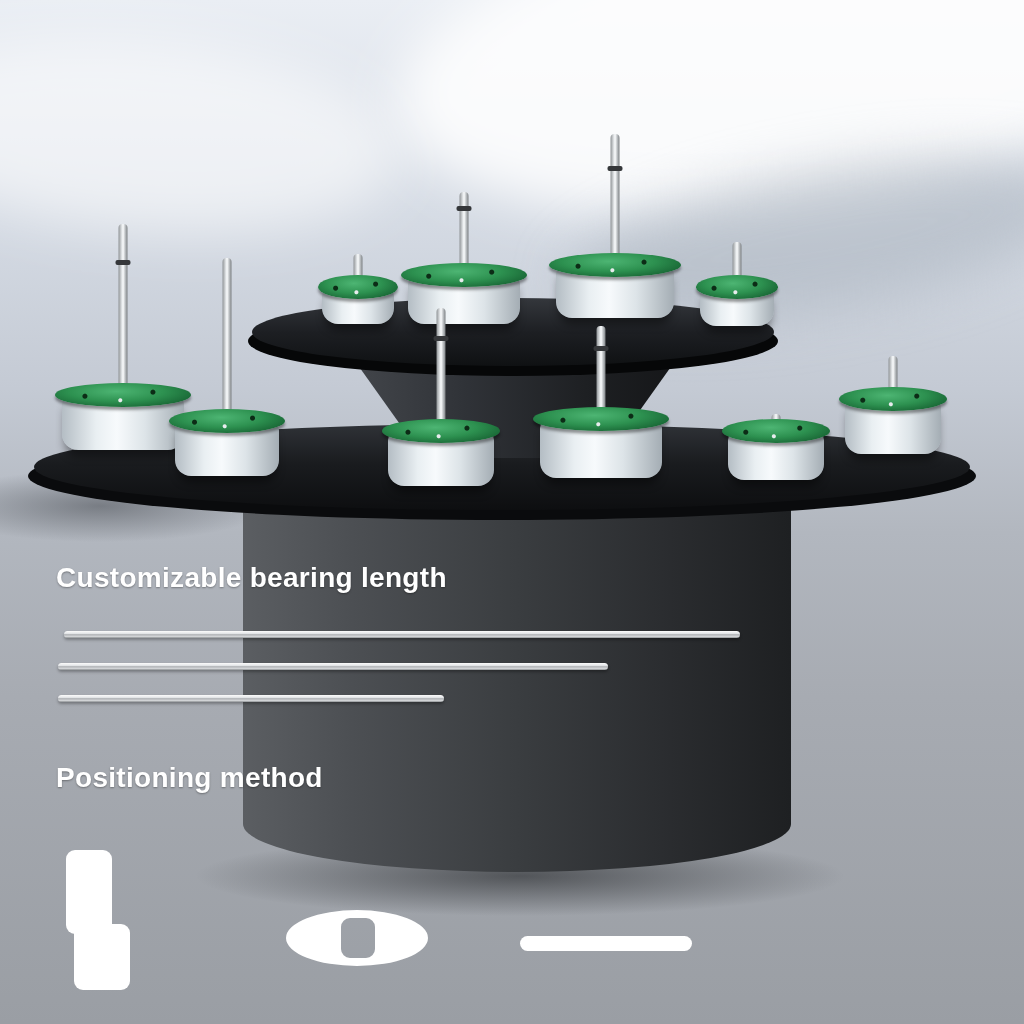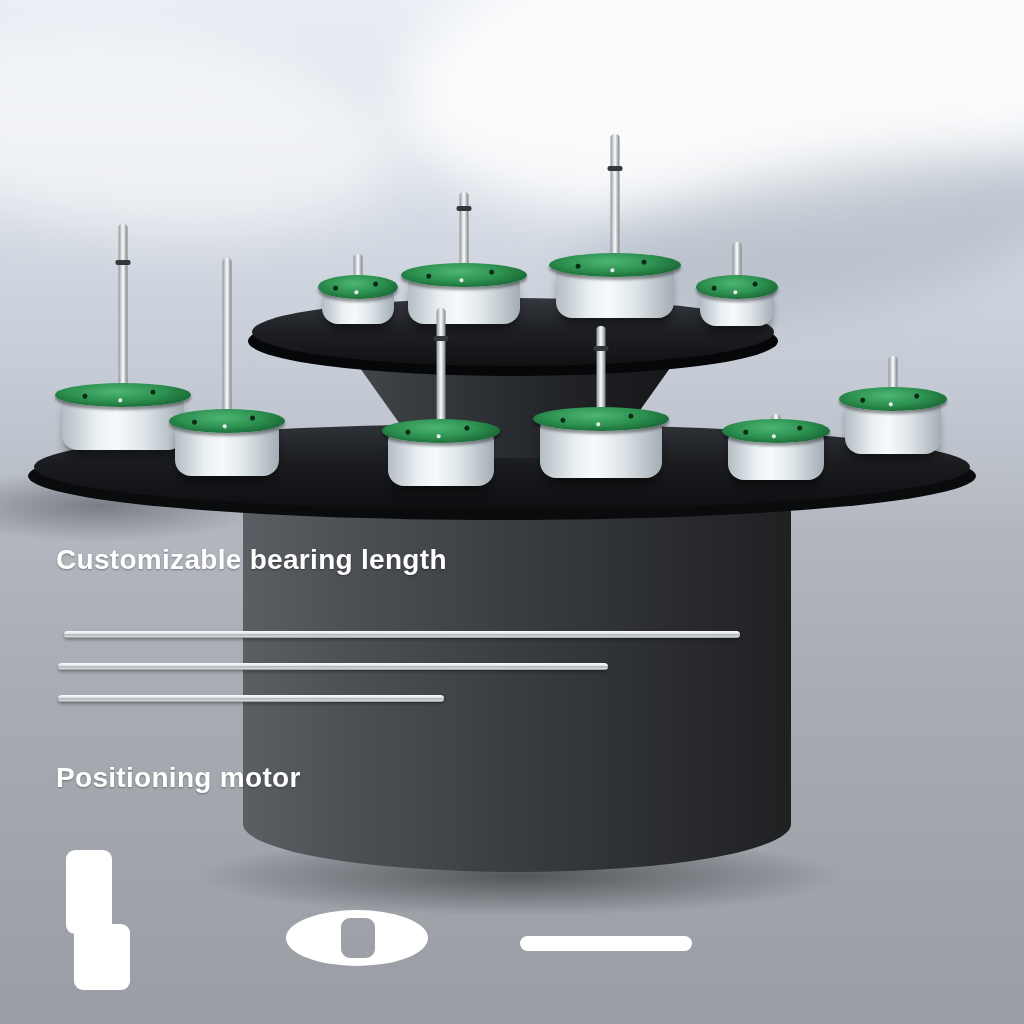--- a/index.html
+++ b/index.html
@@ -145,26 +145,26 @@
   <div class="shaft" style="height:14px"></div>
   <div class="pcb"></div>
   <div class="body" style="height:50px"></div>
 </div>
 <div class="motor" style="left:845px;top:398px;width:96px;z-index:20">
   <div class="shaft" style="height:40px"></div>
   <div class="pcb"></div>
   <div class="body" style="height:56px"></div>
 </div>
 
-<div class="overlay-label" style="left:56px;top:544px">Customizable bearing length</div>
+<div class="overlay-label" style="left:56px;top:562px">Customizable bearing length</div>
 <div id="rod-long" class="rod"></div>
 <div id="rod-medium" class="rod"></div>
 <div id="rod-short" class="rod"></div>
 
-<div class="overlay-label" style="left:56px;top:762px">Positioning motor</div>
+<div class="overlay-label" style="left:56px;top:762px">Positioning method</div>
 
 <svg class="pos-icon" style="left:66px;top:850px" width="72" height="145" viewBox="0 0 72 145">
   <rect x="0" y="0" width="46" height="84" rx="9" fill="#ffffff"></rect>
   <rect x="8" y="74" width="56" height="66" rx="9" fill="#ffffff"></rect>
 </svg>
 
 <svg class="pos-icon" style="left:283px;top:906px" width="148" height="64" viewBox="0 0 148 64">
   <path fill="#ffffff" fill-rule="evenodd" d="M3,32 a71,28 0 1,0 142,0 a71,28 0 1,0 -142,0 Z
            M67,12 h16 a9,9 0 0 1 9,9 v22 a9,9 0 0 1 -9,9 h-16 a9,9 0 0 1 -9,-9 v-22 a9,9 0 0 1 9,-9 Z"></path>
 </svg>

